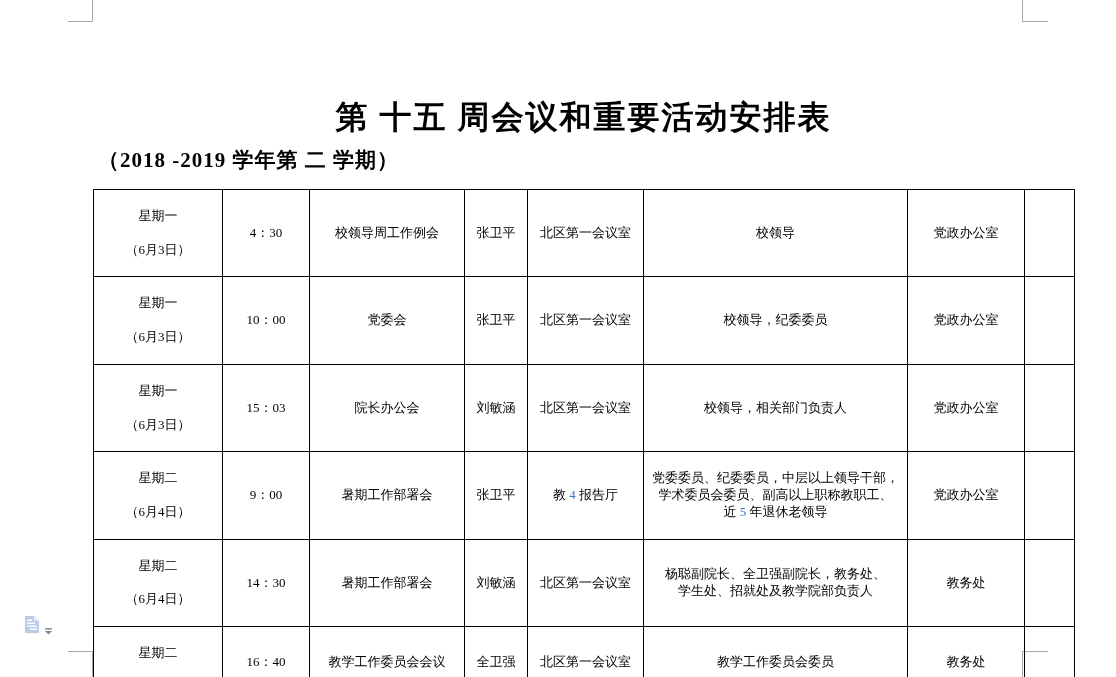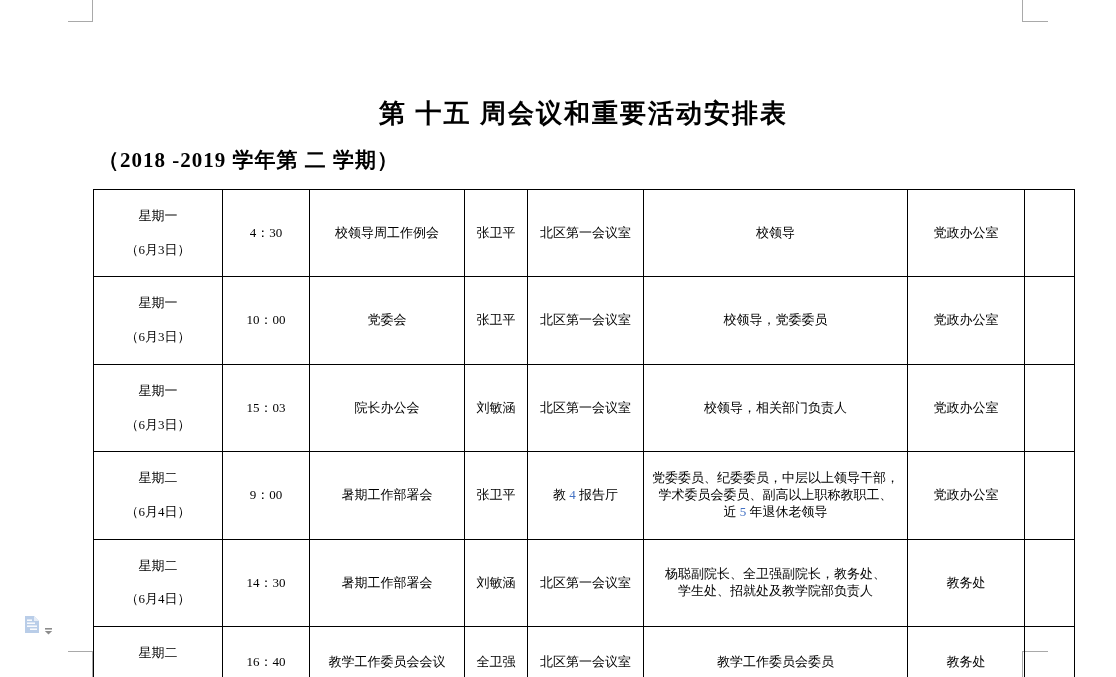--- a/index.html
+++ b/index.html
@@ -11,21 +11,21 @@
   }
   
   .crop{position:absolute;}
   .crop.tl{left:68px;top:0;width:24px;height:21px;border-right:1px solid #a9a9a9;border-bottom:1px solid #a9a9a9;}
   .crop.tr{left:1022px;top:0;width:25px;height:21px;border-left:1px solid #a9a9a9;border-bottom:1px solid #a9a9a9;}
   .crop.bl{left:68px;top:651px;width:24px;height:26px;border-right:1px solid #a9a9a9;border-top:1px solid #a9a9a9;}
   .crop.br{left:1022px;top:651px;width:25px;height:26px;border-left:1px solid #a9a9a9;border-top:1px solid #a9a9a9;}
 
   .doc-title{
     position:absolute;left:93px;width:981px;top:96px;
-    text-align:center;font-size:26px;font-weight:bold;letter-spacing:2px;
+    text-align:center;font-size:32px;font-weight:bold;letter-spacing:2px;
   }
   .doc-subtitle{
     position:absolute;left:98px;width:981px;top:146px;
     font-size:21px;font-weight:bold;letter-spacing:1px;
   }
 
   table.schedule{
     position:absolute;left:93px;top:189px;width:981px;
     border-collapse:collapse;table-layout:fixed;
   }
@@ -92,21 +92,21 @@
 
   <tr style="height:38px">
     <td class="c-date">
       <div>星期一</div>
       <div>（6月3日）</div>
     </td>
     <td>10：00</td>
     <td class="c-content">党委会</td>
     <td>张卫平</td>
     <td>北区第一会议室</td>
-    <td class="c-part">校领导，党委委员</td>
+    <td class="c-part">校领导，纪委委员</td>
     <td>党政办公室</td>
     <td></td>
   </tr>
 
   <tr style="height:39px">
     <td class="c-date">
       <div>星期一</div>
       <div>（6月3日）</div>
     </td>
     <td>15：03</td>

